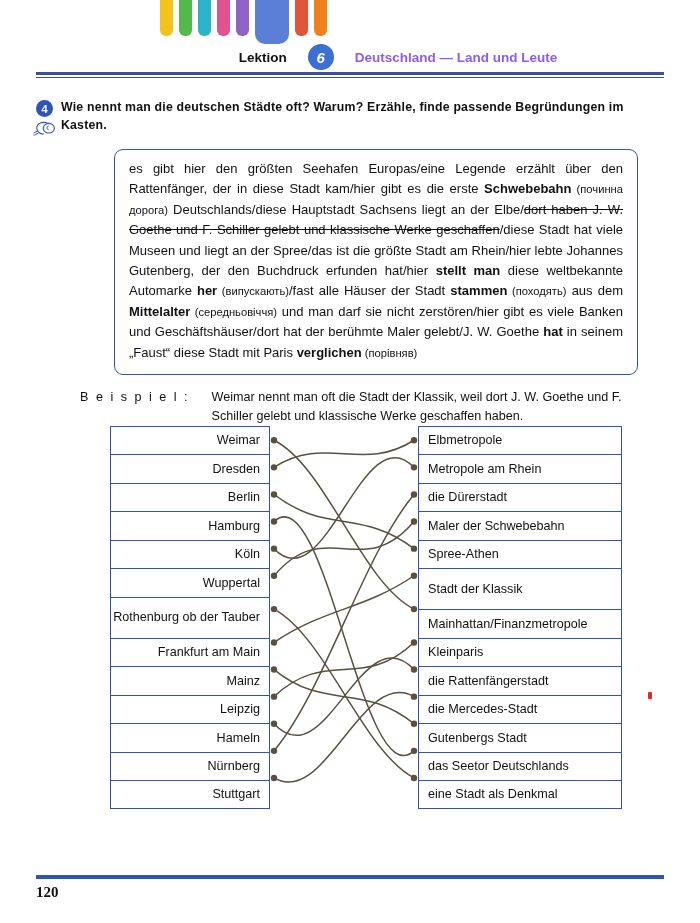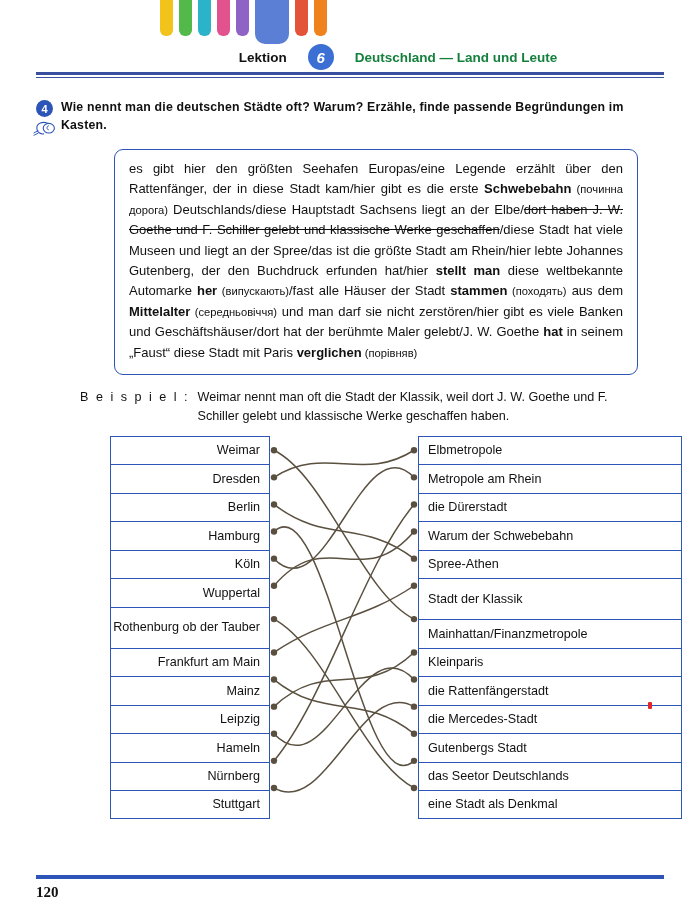--- a/index.html
+++ b/index.html
@@ -82,21 +82,21 @@
     color: #fff;
     font-size: 15px;
     display: flex;
     align-items: center;
     justify-content: center;
     font-style: italic;
     font-weight: bold;
   }
   .header-title {
     font-size: 13.5px;
-    color: #15803d;
+    color: #8b5cf6;
     font-weight: bold;
   }
 
   
   .task {
     position: relative;
     margin: 18px 36px 0 36px;
     display: flex;
     gap: 8px;
     align-items: flex-start;
@@ -147,37 +147,37 @@
   .beispiel {
     margin: 13px 62px 0 80px;
     font-size: 12.6px;
     line-height: 1.5;
     display: flex;
   }
   .beispiel-label {
     font-weight: normal;
     letter-spacing: 2px;
     white-space: nowrap;
-    margin-right: 8px;
+    margin-right: 22px;
   }
   .beispiel-body { }
 
   
   .match {
     position: relative;
-    margin: 10px 56px 0 110px;
+    margin: 0 56px 0 110px;
     height: 385px;
   }
   .col {
     position: absolute;
     top: 0;
     width: 160px;
   }
   .col.left { left: 0; width: 160px; }
-  .col.right { left: 308px; width: 264px; border-radius: 8px; }
+  .col.right { left: 308px; width: 204px; border-radius: 8px; }
   .cell {
     border: 1.4px solid #2d55b8;
     border-bottom: none;
     height: 28.5px;
     display: flex;
     align-items: center;
     font-size: 12.6px;
     box-sizing: border-box;
   }
   .col .cell:last-child { border-bottom: 1.4px solid #2d55b8; }
@@ -313,21 +313,21 @@
       <div class="cell">
         <span>Elbmetropole</span>
       </div>
       <div class="cell">
         <span>Metropole am Rhein</span>
       </div>
       <div class="cell">
         <span>die Dürerstadt</span>
       </div>
       <div class="cell">
-        <span>Warum der Schwebebahn</span>
+        <span>Maler der Schwebebahn</span>
       </div>
       <div class="cell">
         <span>Spree-Athen</span>
       </div>
       <div class="cell tall">
         <span>Stadt der Klassik</span>
       </div>
       <div class="cell">
         <span>Mainhattan/Finanzmetropole</span>
       </div>

